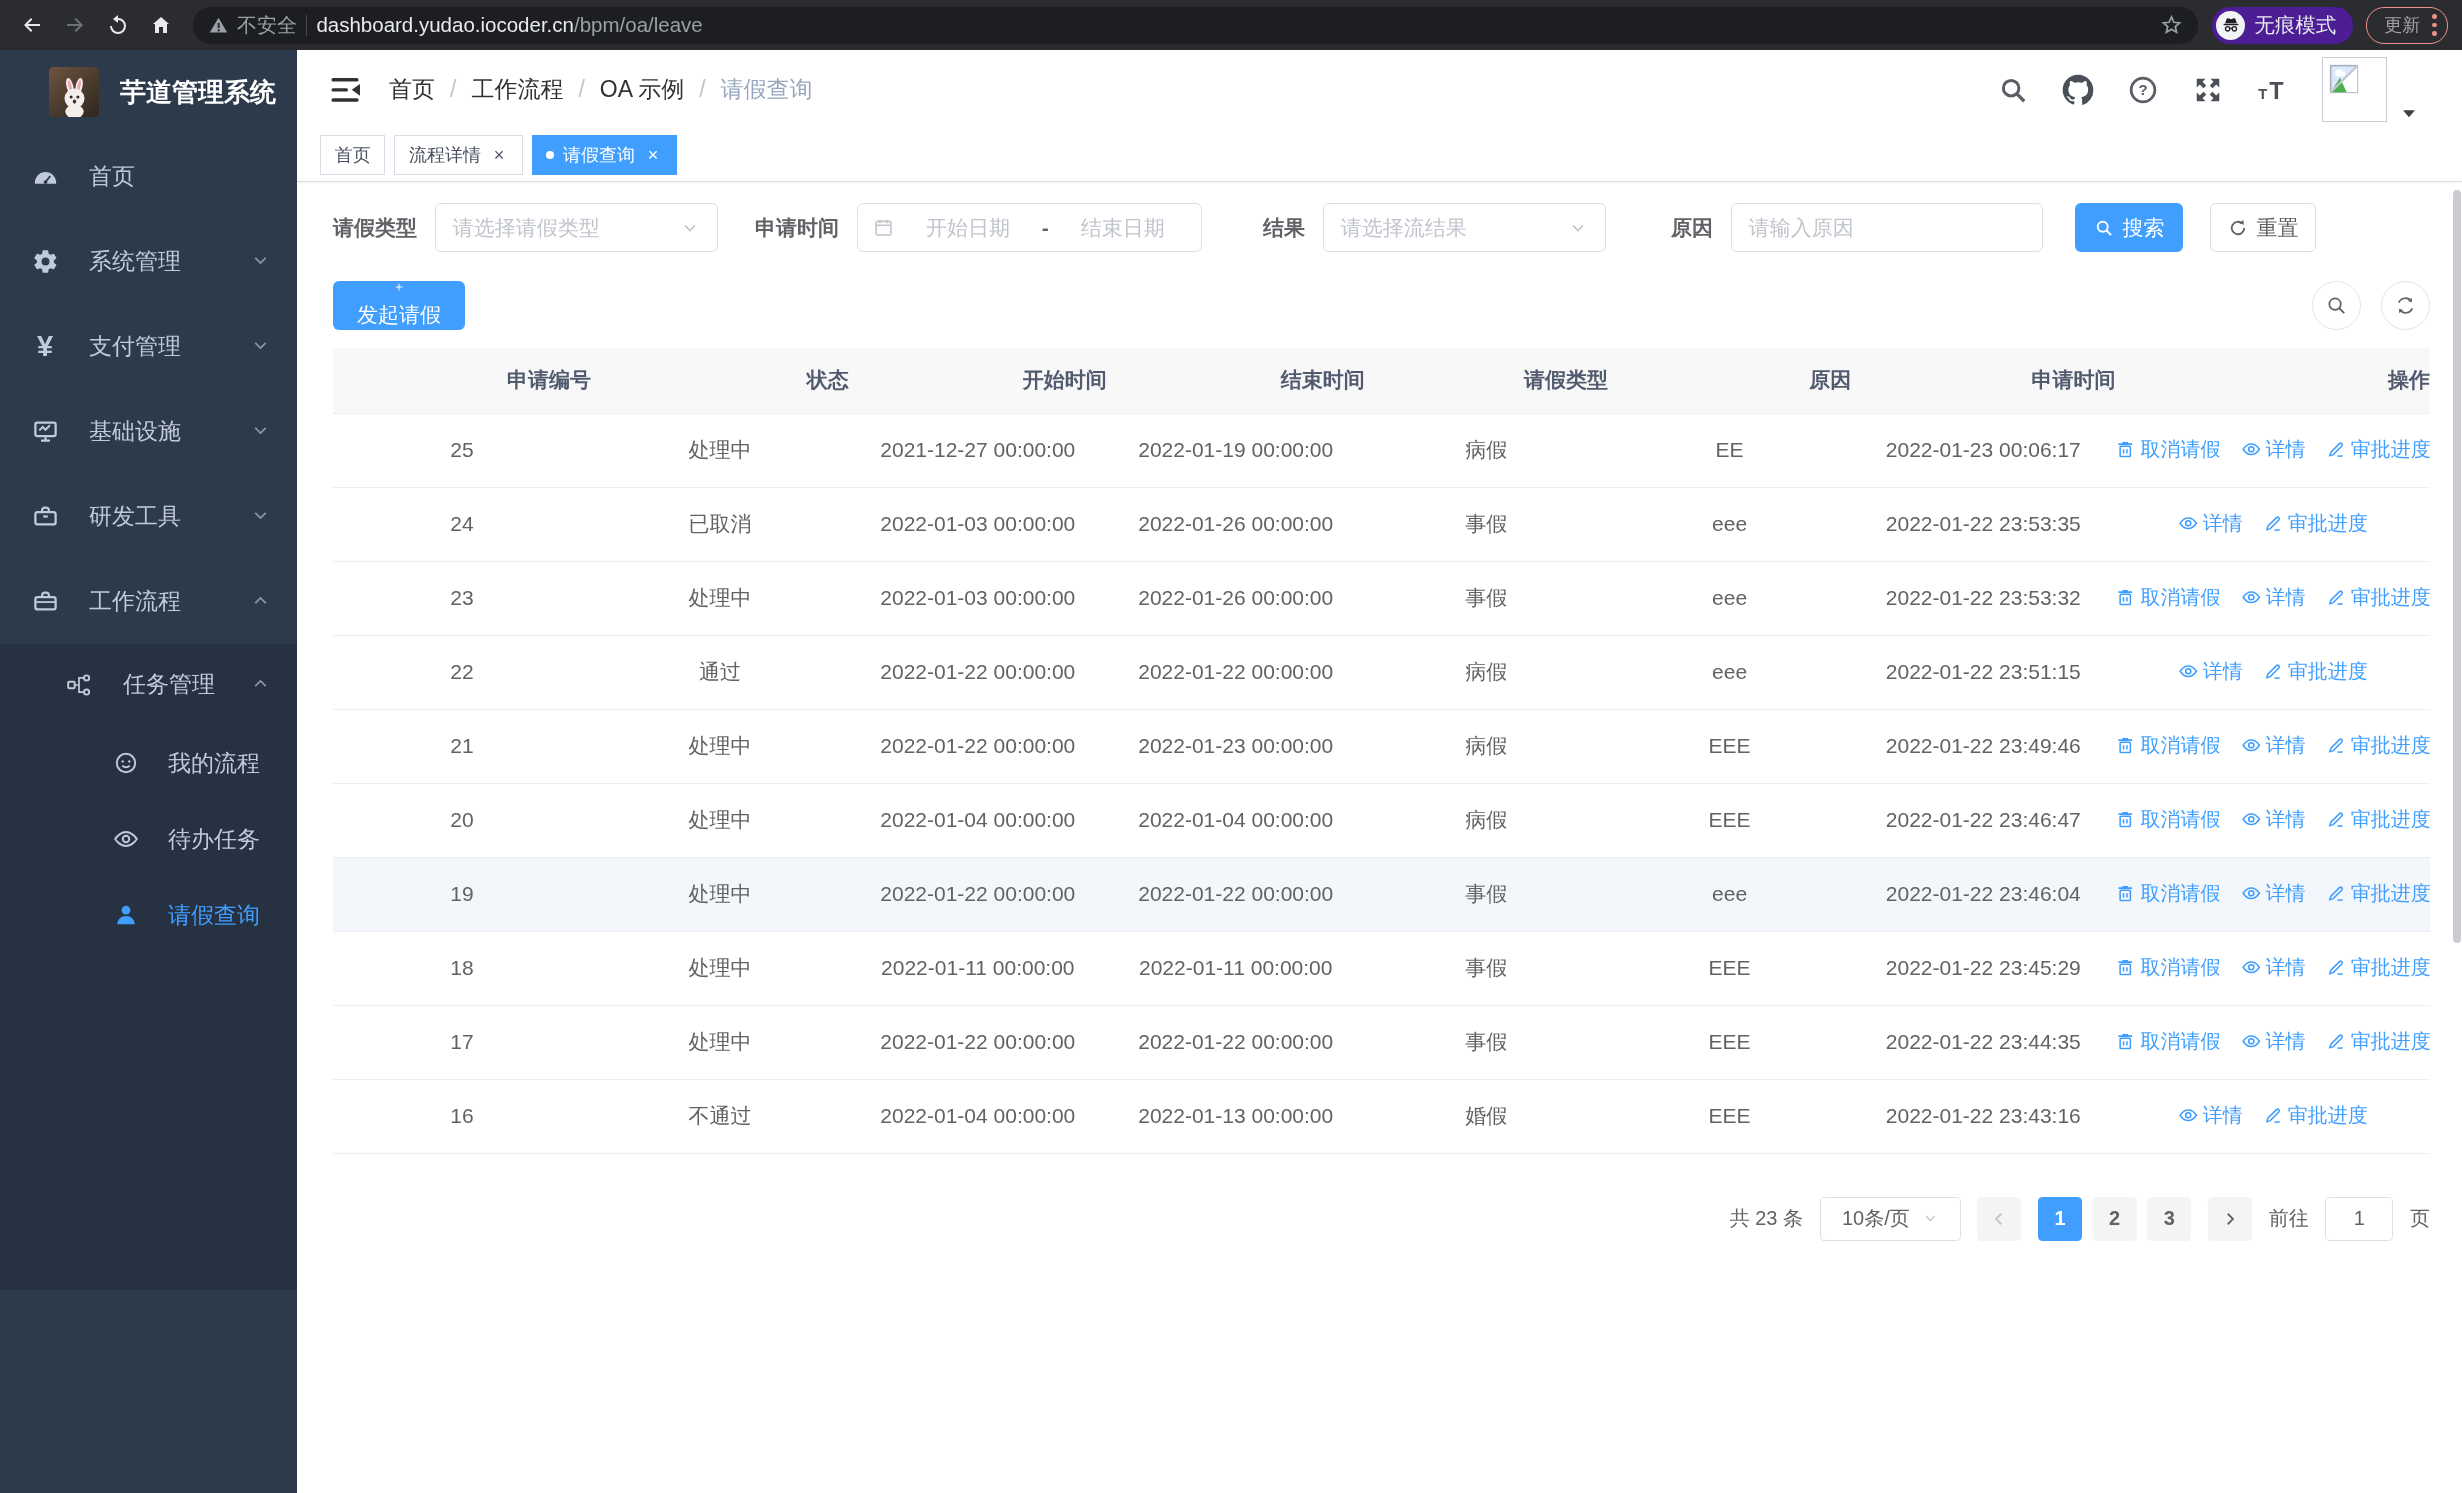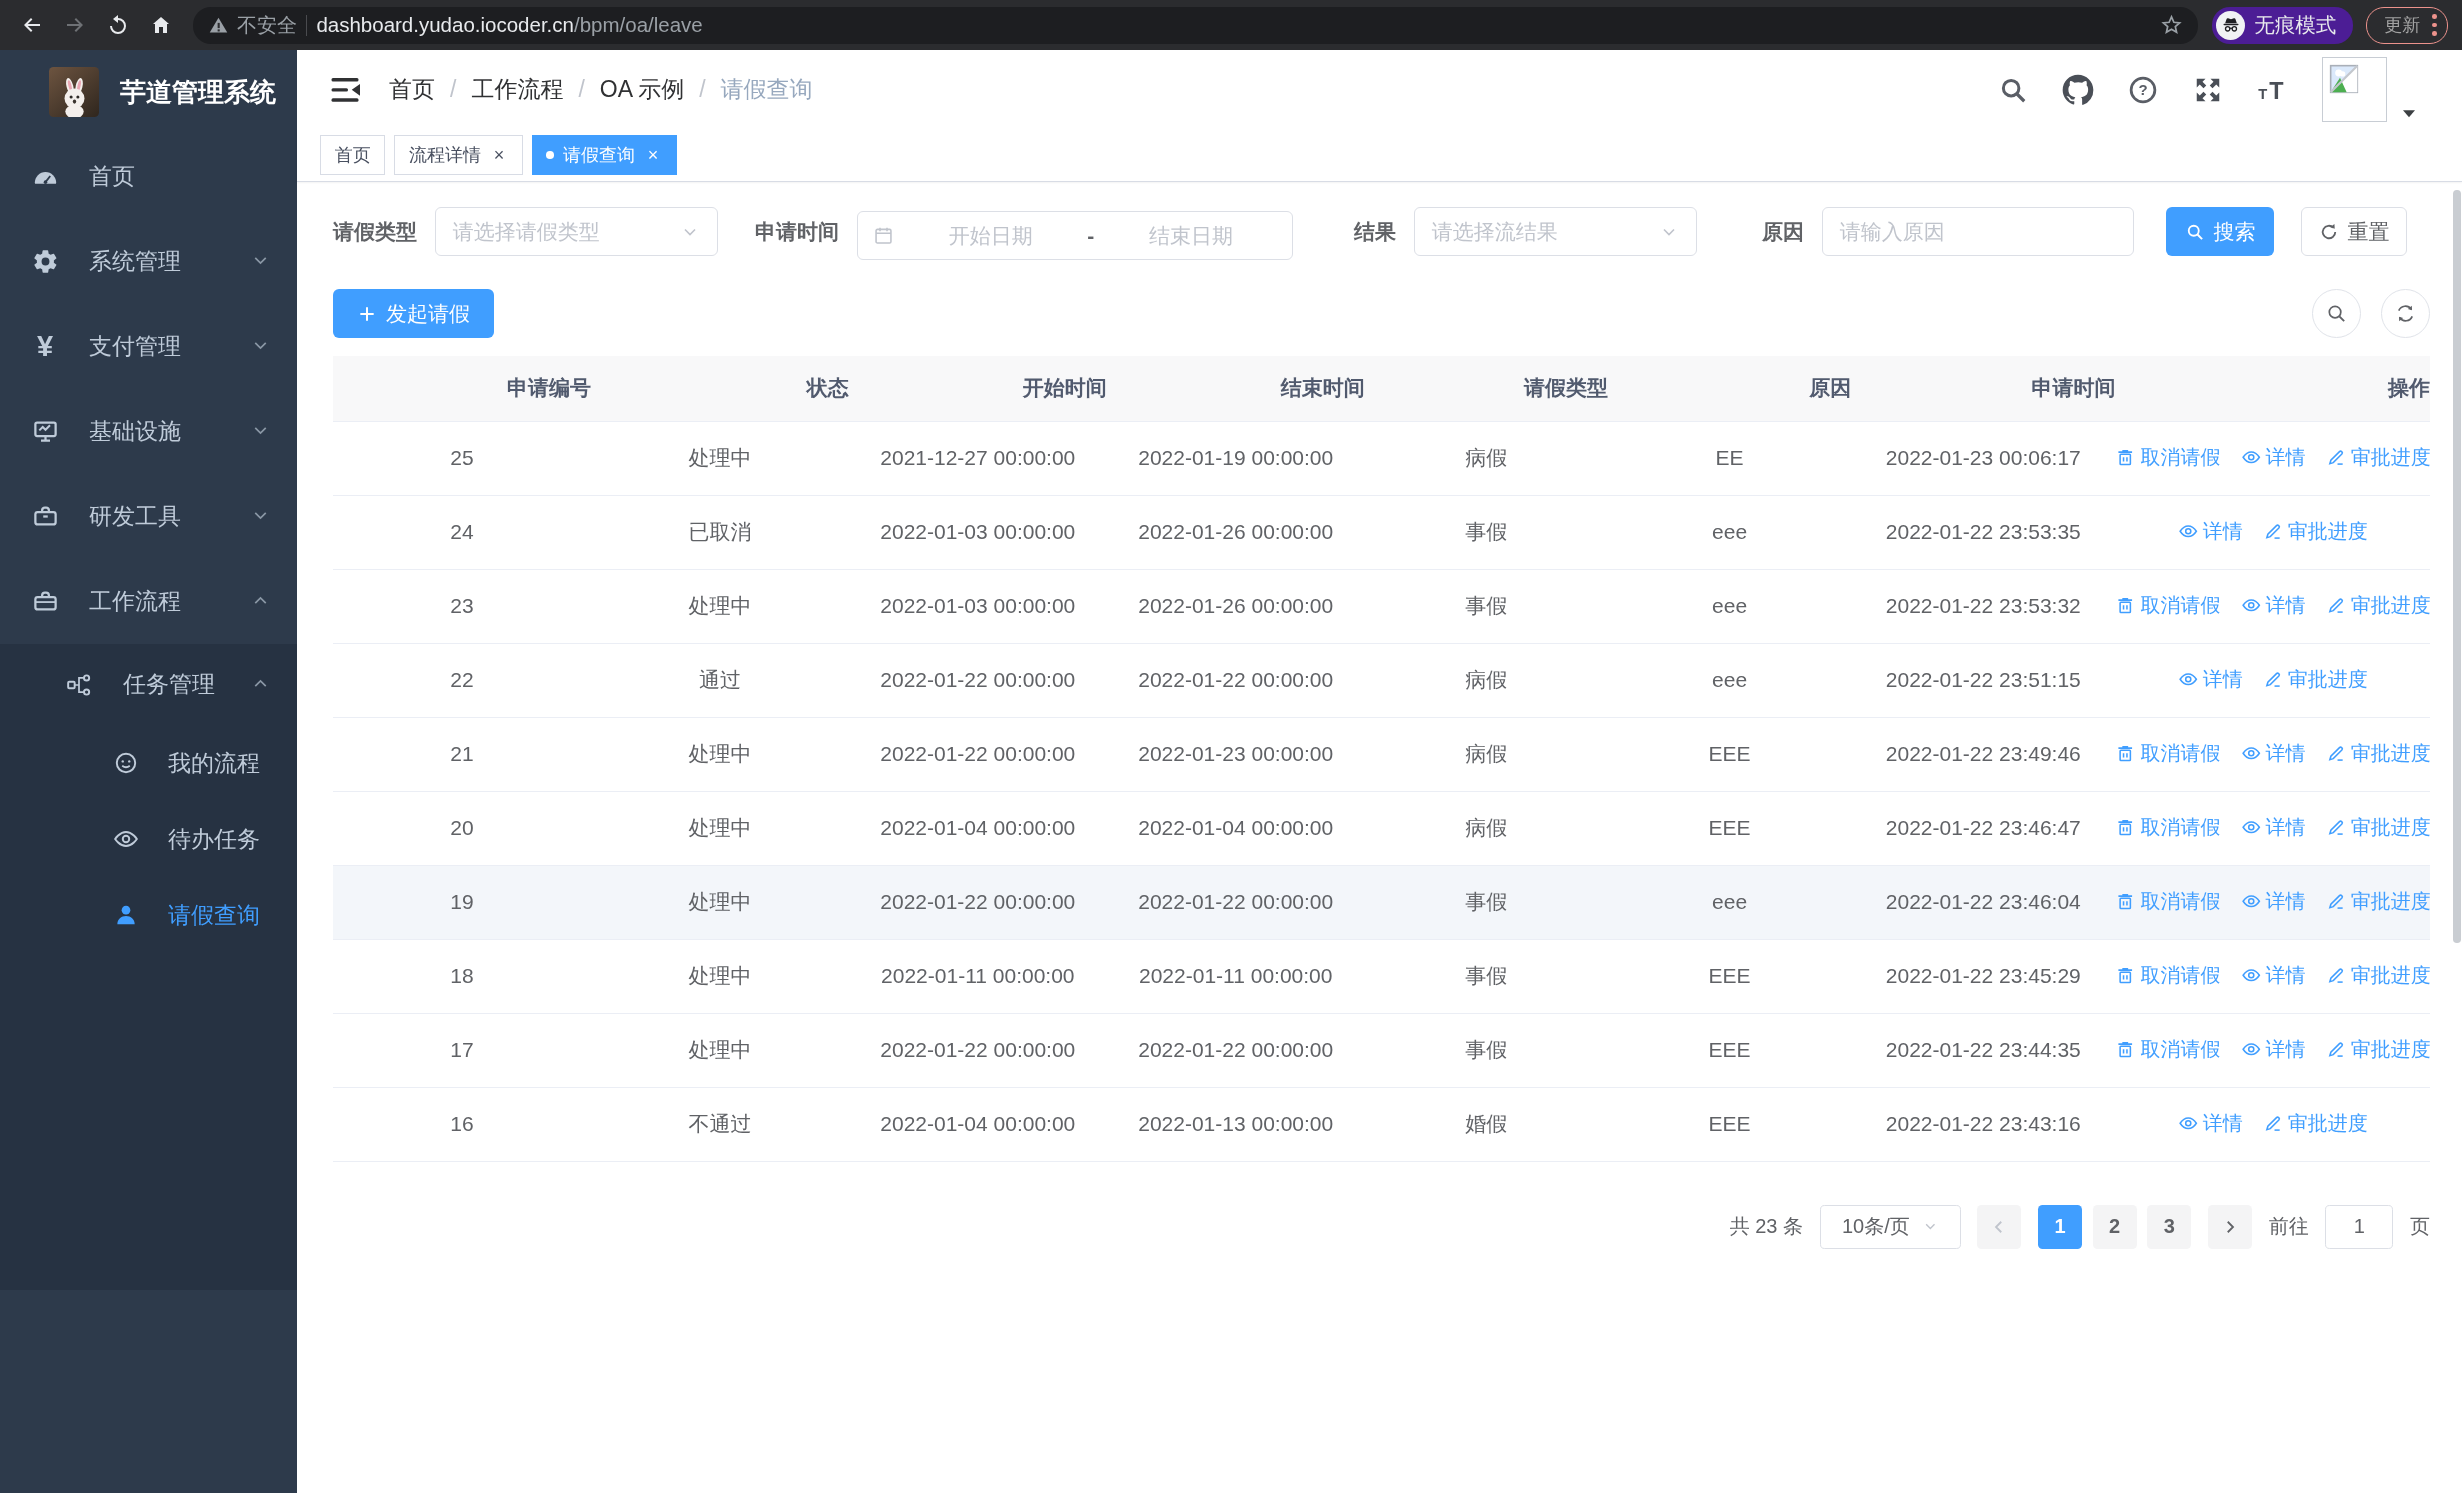--- a/index.html
+++ b/index.html
@@ -63,33 +63,33 @@
   .tag.active { background:#409eff; border-color:#409eff; color:#fff; }
   .tag.active .dot { display:block; }
   .tag.active .tag-close { color:#fff; }
 
   
   .content { flex:1; padding:21px 32px 0 36px; overflow:hidden; }
   .filters { display:flex; align-items:center; }
   .f-label { font-size:21px; font-weight:bold; color:#606266; margin-right:18px; white-space:nowrap; }
   .f-box { height:49px; border:1.5px solid #dcdfe6; border-radius:6px; background:#fff; display:flex; align-items:center; font-size:21px; color:#c0c4cc; }
   .f-select { width:283px; padding:0 16.7px; justify-content:space-between; }
-  .f-date { width:436px; padding:0 15px; gap:10.6px;margin-top:8px; }
+  .f-date { width:345px; padding:0 15px; gap:10.6px; }
   .f-date .ph { flex:1; text-align:center; }
   .f-date .dsep { color:#606266; font-weight:bold; }
   .f-input { width:312px; padding:0 16.7px; }
   .gap1 { margin-left:37px; } .gap2 { margin-left:61px; } .gap3 { margin-left:65px; }
   .btn { height:49px; border-radius:6px; display:inline-flex; align-items:center; justify-content:center; gap:9px; font-size:21px; cursor:pointer; border:1.5px solid transparent; }
   .btn-primary { background:#409eff; color:#fff; }
   .btn-plain { background:#fff; color:#606266; border-color:#dcdfe6; }
   .search-btn { width:108px; margin-left:32px; }
   .reset-btn { width:106px; margin-left:27px; }
 
   .toolbar { margin-top:29px; display:flex; align-items:center; }
-  .create-btn { padding:0 23px; }
+  .create-btn { padding:0 23px;flex-direction:column; }
   .tool-circles { margin-left:auto; display:flex; gap:20px; }
   .circle-btn { width:49px; height:49px; border-radius:50%; border:1.5px solid #e0e3e9; background:#fff; display:flex; align-items:center; justify-content:center; color:#606266; cursor:pointer; }
 
   
   table.grid { width:100%; border-collapse:collapse; table-layout:fixed; margin-top:18px; }
   .grid th { height:65px; background:#f8f8f9; color:#515a6e; font-size:21px; font-weight:bold; text-align:right; border-bottom:0.8px solid #ebeef5; }
   .grid td { height:74px; color:#606266; font-size:21px; text-align:center; border-bottom:0.8px solid #ebeef5; white-space:nowrap; }
   .grid tr.row-highlight td { background:#f3f6fa; }
   .links { display:inline-flex; align-items:center; gap:20px; }
   .alink { display:inline-flex; align-items:center; gap:4.6px; color:#409eff; font-size:20px; cursor:pointer; }

